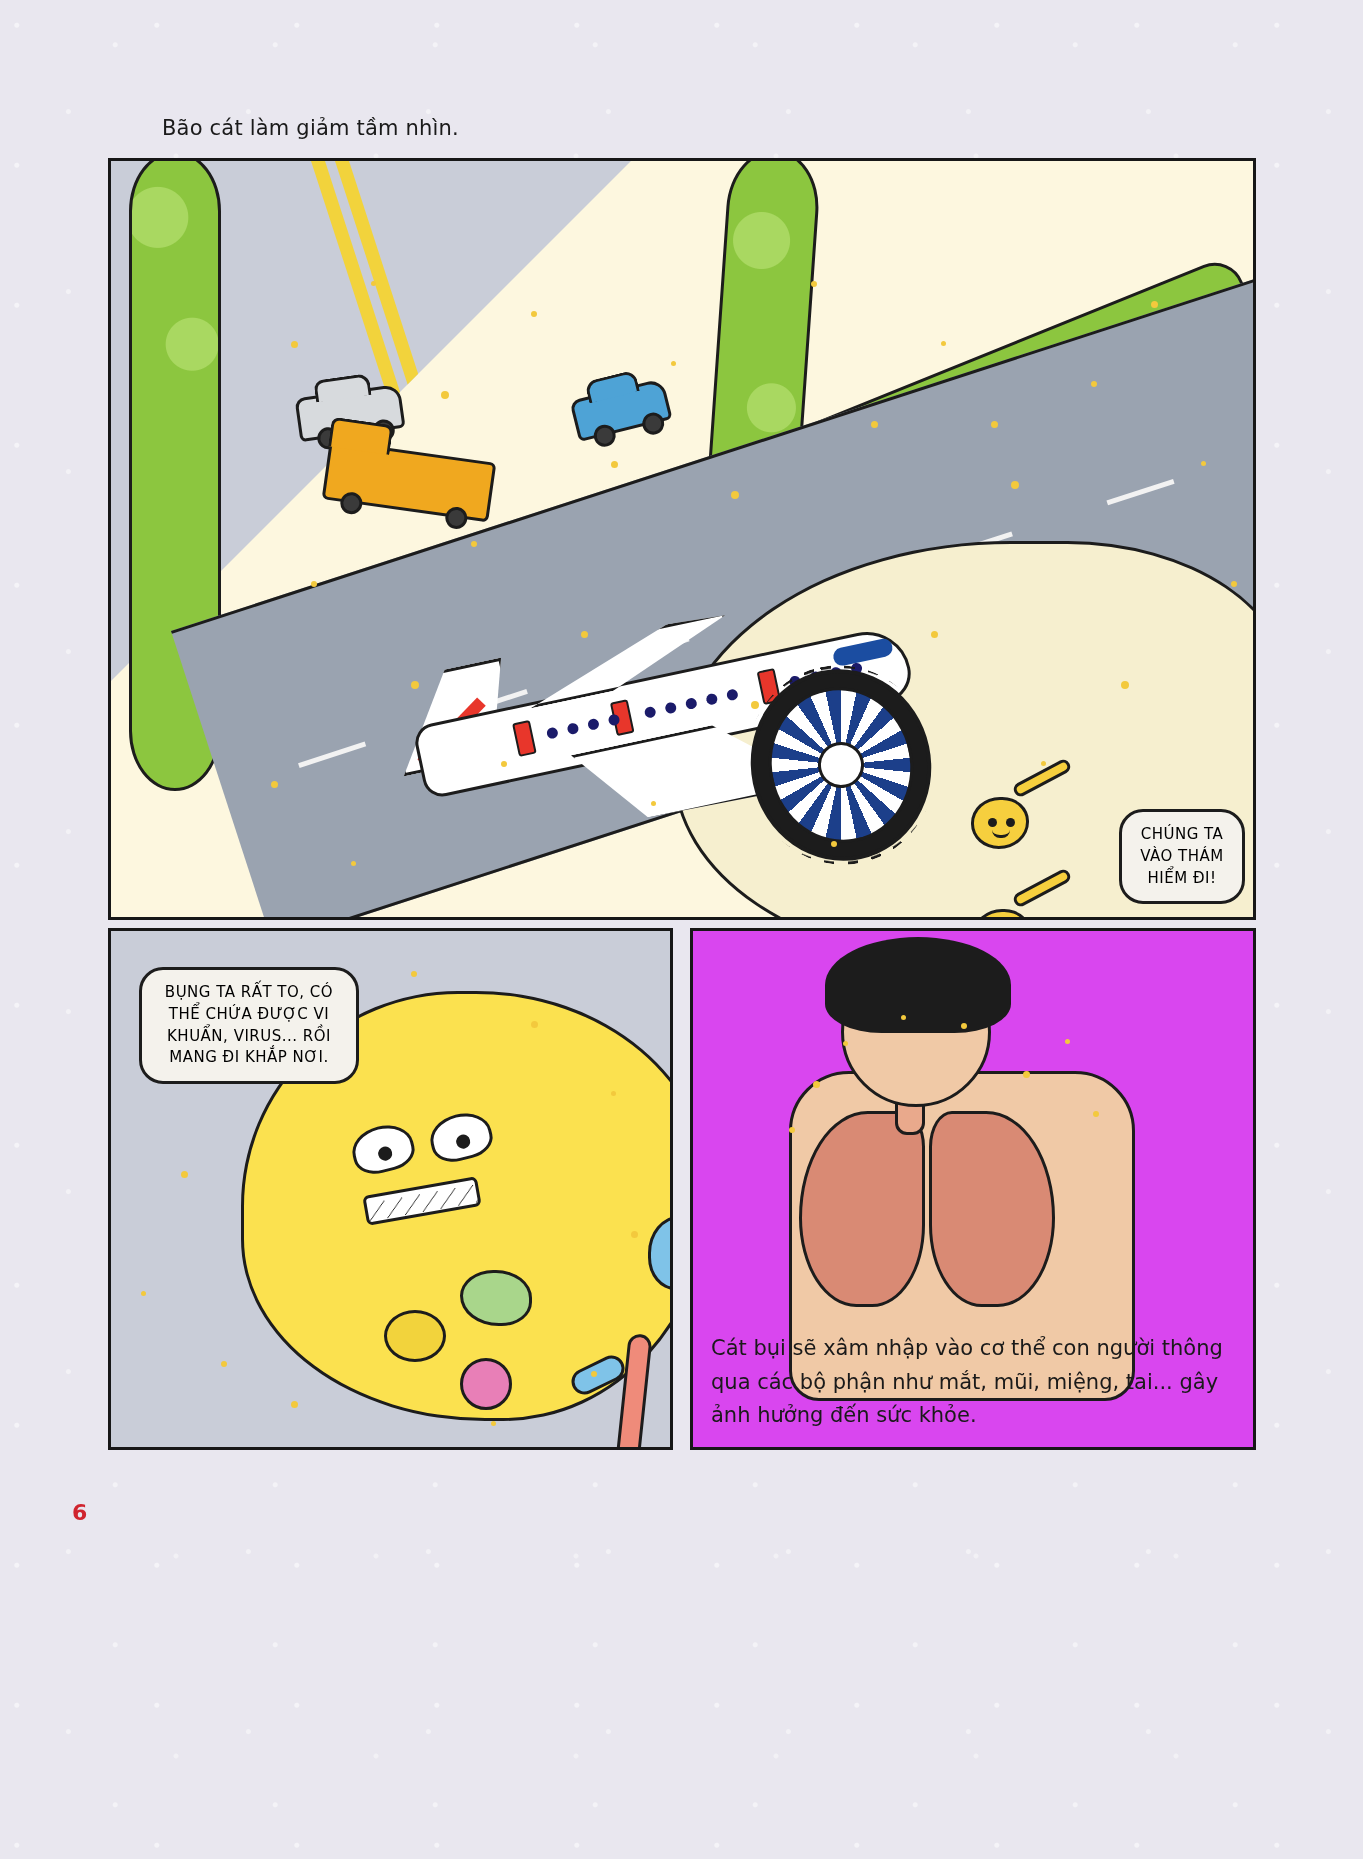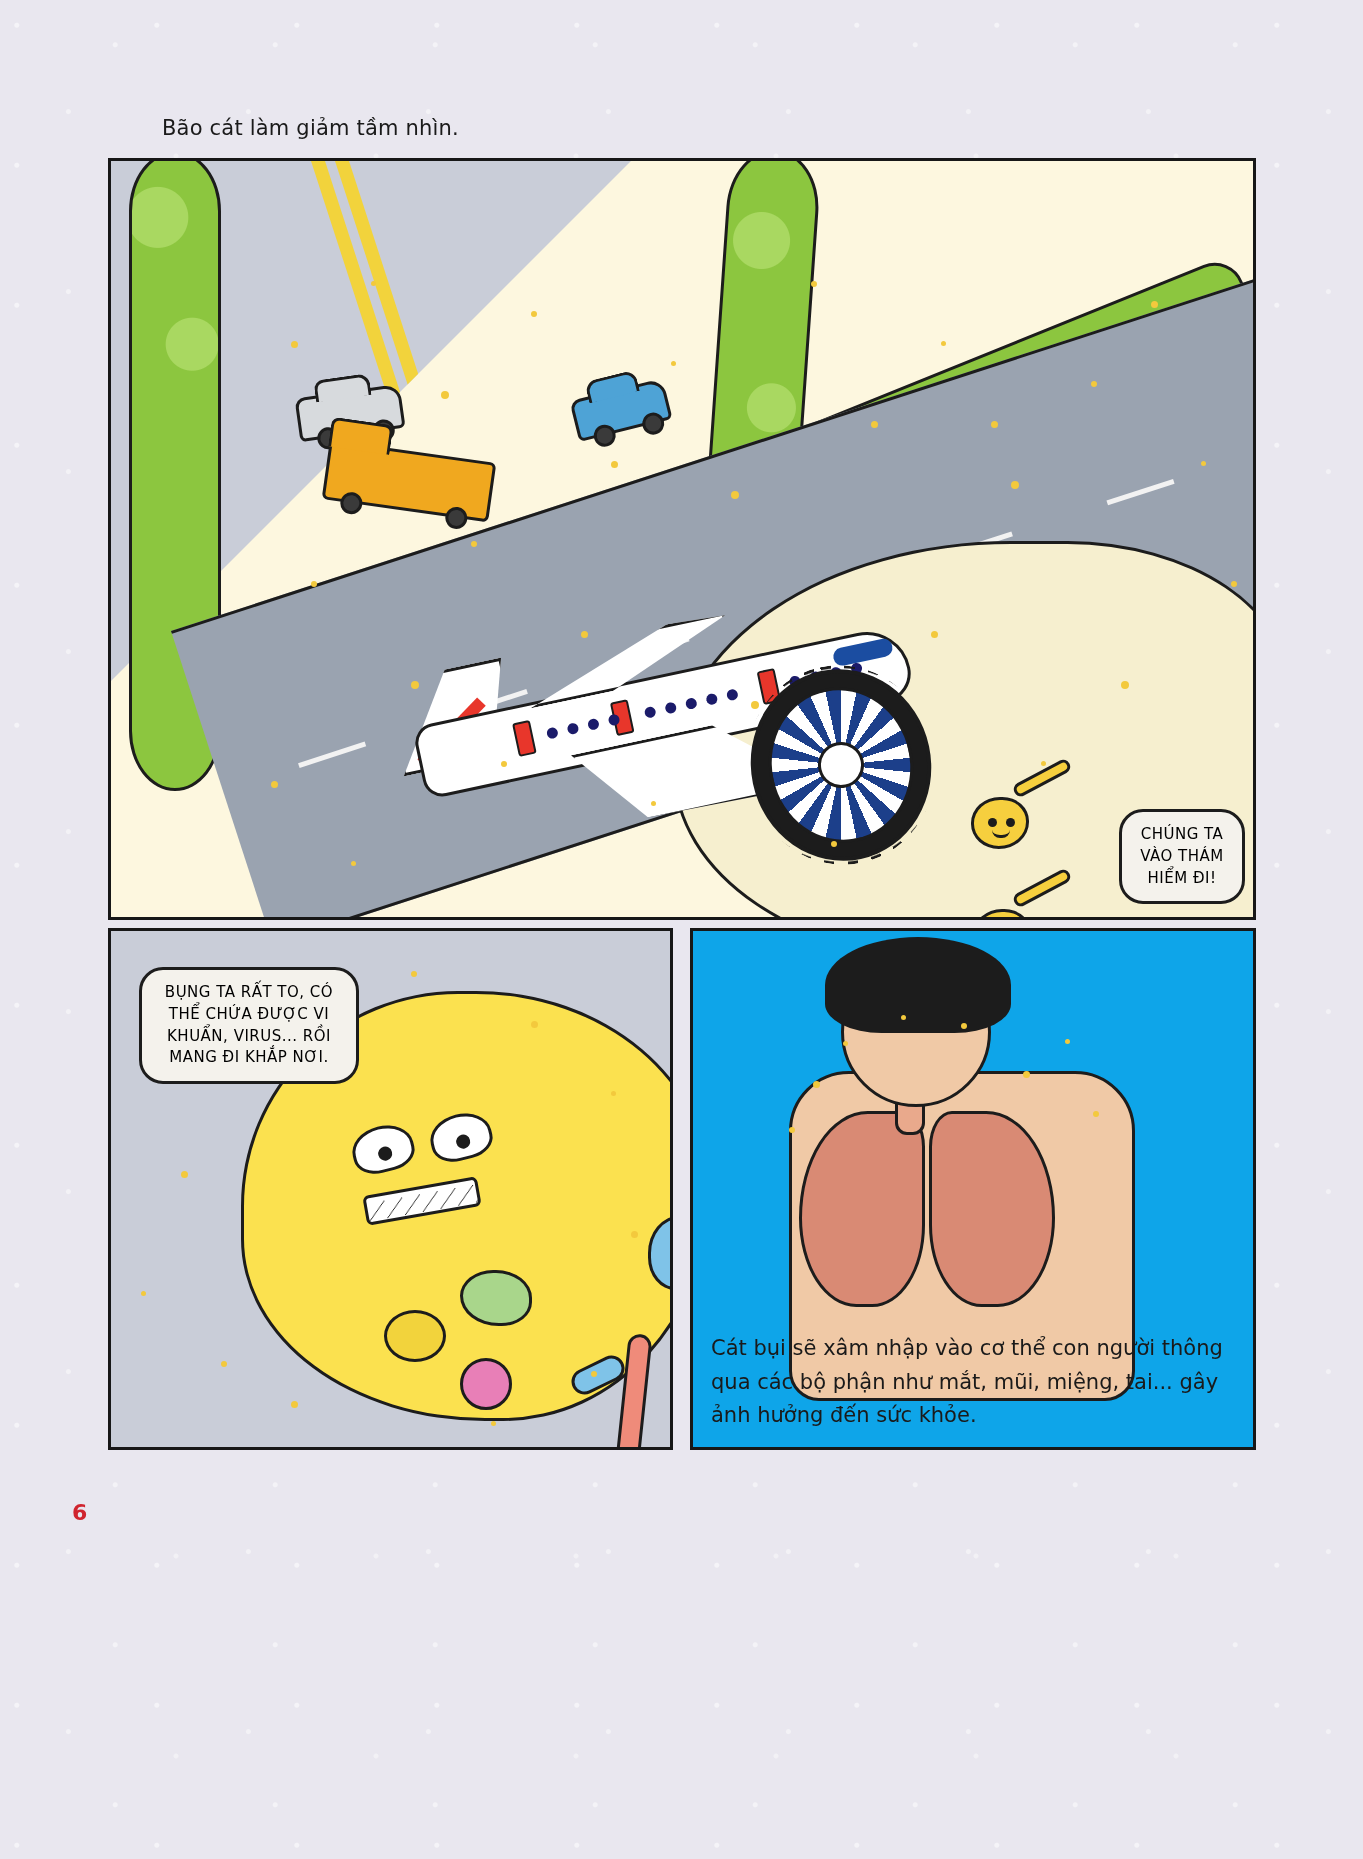--- a/index.html
+++ b/index.html
@@ -35,21 +35,21 @@
   }
 
   
   .panel {
     position: absolute;
     border: 3px solid #171717;
     overflow: hidden;
   }
   #panel-top { left: 108px; top: 158px; width: 1148px; height: 762px; background: #fdf7df; }
   #panel-bottom-left { left: 108px; top: 928px; width: 565px; height: 522px; background: #c9cdd8; }
-  #panel-bottom-right { left: 690px; top: 928px; width: 566px; height: 522px; background: #0ea5e9; }
+  #panel-bottom-right { left: 690px; top: 928px; width: 566px; height: 522px; background: #d946ef; }
 
   
   .road-left {
     position: absolute; left: 0; top: 0; width: 520px; height: 520px;
     background: #c9cdd8;
     clip-path: polygon(0 0, 100% 0, 0 100%);
   }
   .road-lane-yellow {
     position: absolute;
     left: 200px; top: 0; width: 14px; height: 400px;

